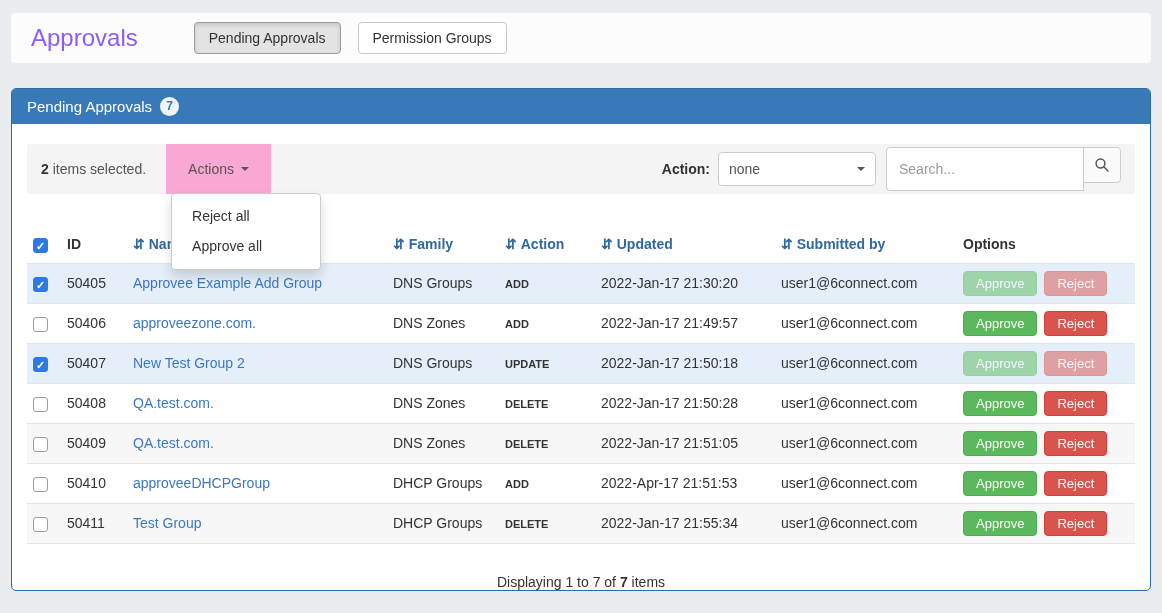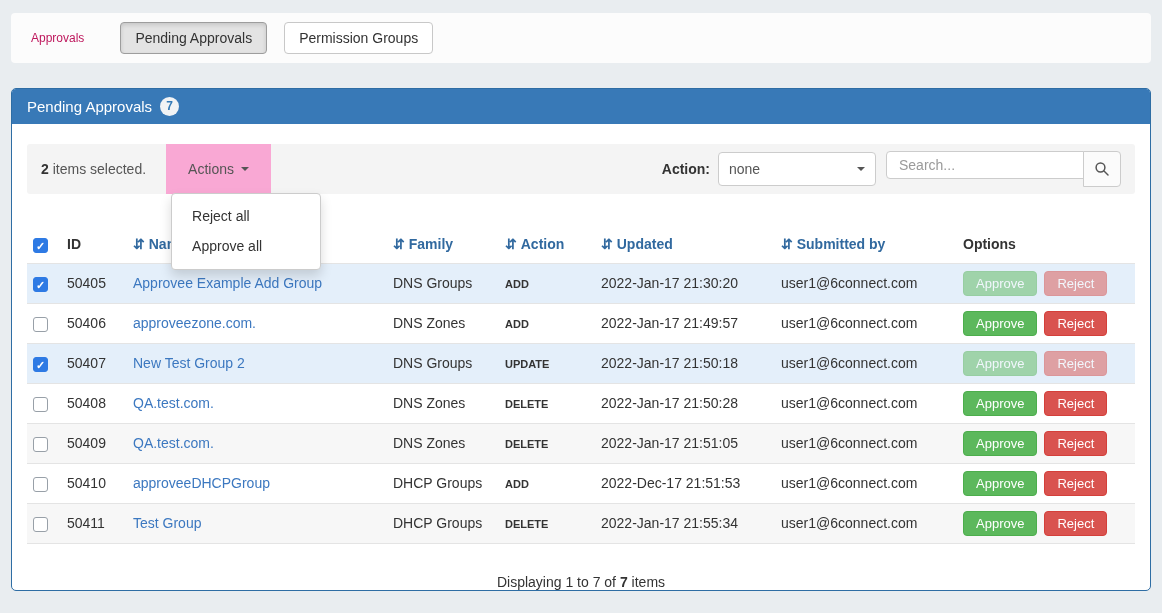--- a/index.html
+++ b/index.html
@@ -16,21 +16,21 @@
   
   .topbar {
     background:#fcfcfc;
     border-radius:4px;
     height:50px;
     display:flex;
     align-items:center;
     padding:0 20px;
     margin-bottom:25px;
   }
-  .page-title { font-size:12px; color:#be185d; margin-right:36px; }
+  .page-title { font-size:24px; color:#8b5cf6; margin-right:56px; }
   .tabs { display:flex; gap:17px; }
   .tab-btn {
     font-family:inherit;
     font-size:14px;
     color:#333;
     background:#fff;
     border:1px solid #c8c8c8;
     border-radius:4px;
     padding:7px 14px;
     cursor:pointer;
@@ -126,21 +126,21 @@
     display:flex;
     align-items:center;
     justify-content:space-between;
     padding:9px 10px;
     color:#555;
     cursor:pointer;
     margin-right:10px;
   }
   .search-group { display:flex; }
   .search-input {
-    width:198px; height:28px;
+    width:198px; height:44px;
     border:1px solid #ccc;
     border-radius:4px 0 0 4px;
     padding:0 12px;
     font-family:inherit;
     font-size:14px;
     color:#555;
     background:#fff;
     outline:none;
   }
   .search-input::placeholder { color:#9a9a9a; }
@@ -326,21 +326,21 @@
             <td>2022-Jan-17 21:51:05</td>
             <td>user1@6connect.com</td>
             <td><button class="opt-btn btn-approve">Approve</button><button class="opt-btn btn-reject">Reject</button></td>
           </tr>
           <tr>
             <td><span class="cbx"></span></td>
             <td>50410</td>
             <td><a class="name-link">approveeDHCPGroup</a></td>
             <td>DHCP Groups</td>
             <td><span class="action-val">ADD</span></td>
-            <td>2022-Dec-17 21:51:53</td>
+            <td>2022-Apr-17 21:51:53</td>
             <td>user1@6connect.com</td>
             <td><button class="opt-btn btn-approve">Approve</button><button class="opt-btn btn-reject">Reject</button></td>
           </tr>
           <tr>
             <td><span class="cbx"></span></td>
             <td>50411</td>
             <td><a class="name-link">Test Group</a></td>
             <td>DHCP Groups</td>
             <td><span class="action-val">DELETE</span></td>
             <td>2022-Jan-17 21:55:34</td>

